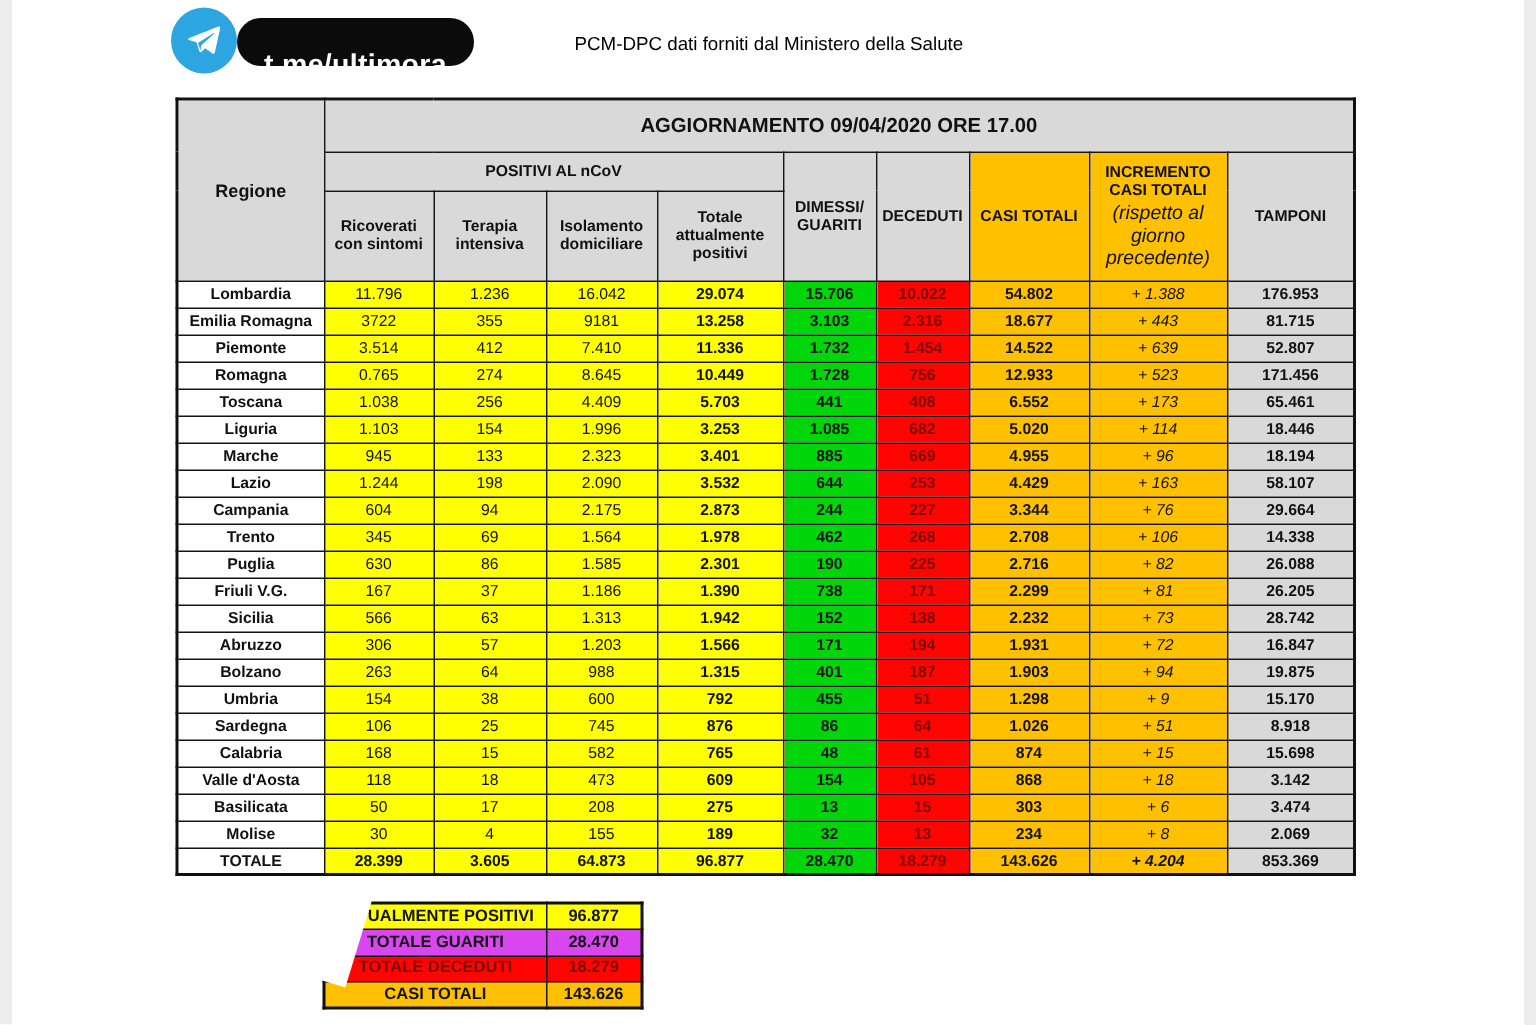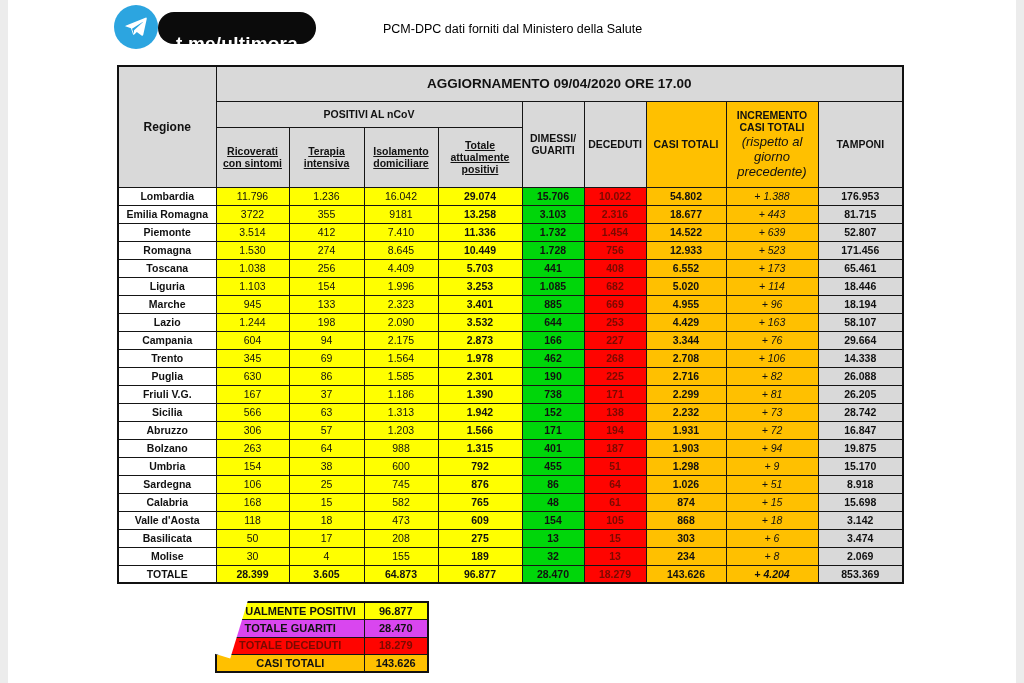--- a/index.html
+++ b/index.html
@@ -23,21 +23,21 @@
   
   .table-wrap { position:absolute; left:117px; top:65px; }
   table.main { border-collapse:collapse; table-layout:fixed; }
   table.main th, table.main td { border:1.6px solid #151515; text-align:center;
       vertical-align:middle; overflow:hidden; }
   table.main { border:2.5px solid #111; }
   table.main thead th { background:#d9d9d9; font-weight:700; color:#111; }
   th.h-title { height:35px; font-size:13.5px; }
   th.h-regione { width:98px; font-size:12px; }
   tr.h-row2 th { height:26px; font-size:10.5px; }
-  tr.h-row3 th { height:60px; font-size:10.5px; line-height:1.15;text-decoration:underline; }
+  tr.h-row3 th { height:60px; font-size:10.5px; line-height:1.15; }
   th.h-orange { background:#FFC000 !important; }
   th.h-incr .note { display:block; font-size:13px; font-style:italic; font-weight:400; margin-top:1px; }
 
   table.main tbody td { height:18px; font-size:10.5px; line-height:1; color:#111; }
   .cell-region { background:#ffffff; font-weight:700; }
   .cell-yellow { background:#FFFF00; font-weight:400; }
   .cell-green  { background:#00D60A; font-weight:700; }
   .cell-red    { background:#FF0400; font-weight:700; color:#7a0a00 !important; }
   .cell-orange { background:#FFC000; }
   .cell-gray   { background:#d9d9d9; font-weight:700;margin-top:20px; }
@@ -146,21 +146,21 @@
             <td class="cell-yellow">7.410</td>
             <td class="cell-yellow cell-bold">11.336</td>
             <td class="cell-green">1.732</td>
             <td class="cell-red">1.454</td>
             <td class="cell-orange cell-bold">14.522</td>
             <td class="cell-orange cell-inc">+ 639</td>
             <td class="cell-gray">52.807</td>
           </tr>
           <tr>
             <td class="cell-region">Romagna</td>
-            <td class="cell-yellow">1.530</td>
+            <td class="cell-yellow">0.765</td>
             <td class="cell-yellow">274</td>
             <td class="cell-yellow">8.645</td>
             <td class="cell-yellow cell-bold">10.449</td>
             <td class="cell-green">1.728</td>
             <td class="cell-red">756</td>
             <td class="cell-orange cell-bold">12.933</td>
             <td class="cell-orange cell-inc">+ 523</td>
             <td class="cell-gray">171.456</td>
           </tr>
           <tr>
@@ -210,21 +210,21 @@
             <td class="cell-orange cell-bold">4.429</td>
             <td class="cell-orange cell-inc">+ 163</td>
             <td class="cell-gray">58.107</td>
           </tr>
           <tr>
             <td class="cell-region">Campania</td>
             <td class="cell-yellow">604</td>
             <td class="cell-yellow">94</td>
             <td class="cell-yellow">2.175</td>
             <td class="cell-yellow cell-bold">2.873</td>
-            <td class="cell-green">166</td>
+            <td class="cell-green">244</td>
             <td class="cell-red">227</td>
             <td class="cell-orange cell-bold">3.344</td>
             <td class="cell-orange cell-inc">+ 76</td>
             <td class="cell-gray">29.664</td>
           </tr>
           <tr>
             <td class="cell-region">Trento</td>
             <td class="cell-yellow">345</td>
             <td class="cell-yellow">69</td>
             <td class="cell-yellow">1.564</td>

